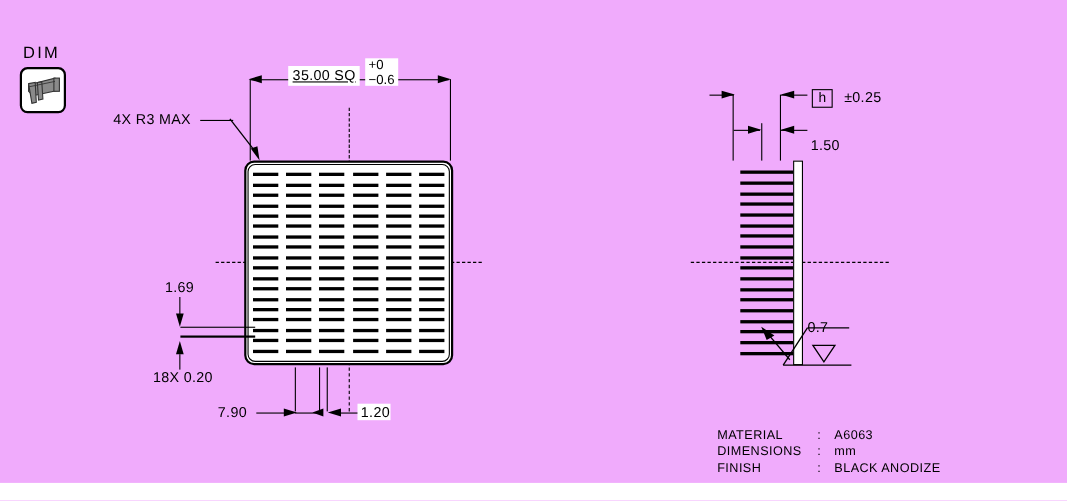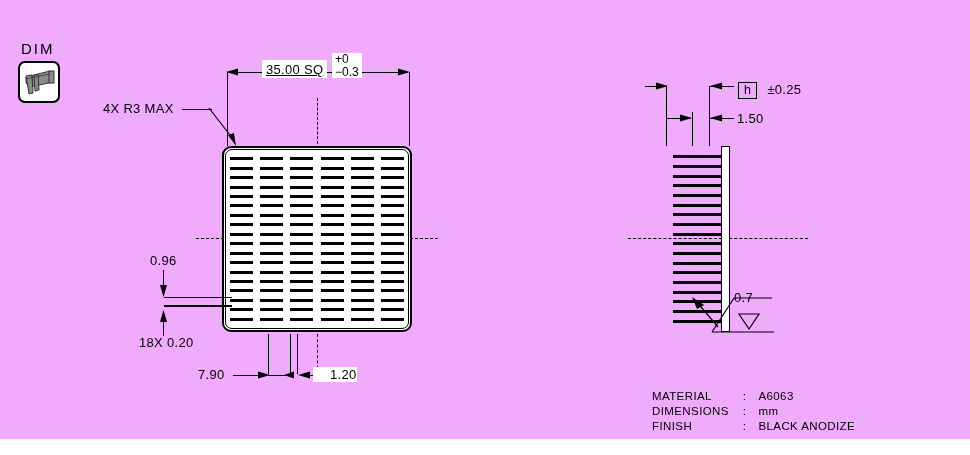--- a/index.html
+++ b/index.html
@@ -204,21 +204,21 @@
   <div class="abs ext-v" style="left:227px; top:72px; height:74px;"></div>
   <div class="abs ext-v" style="left:409px; top:72px; height:74px;"></div>
 
   <div class="abs" style="left:262px; top:60px; background:#fff; padding:0 4px;text-decoration:underline;">
     <span class="txt">35.00 SQ</span>
   </div>
 
   <div class="abs" style="left:332px; top:53px; background:#fff; padding:0 3px;">
     <div class="tol-stack">
       <div>+0</div>
-      <div>−0.3</div>
+      <div>−0.6</div>
     </div>
   </div>
 
   <div class="abs txt" style="left:103px; top:101px;">4X R3 MAX</div>
   <div class="abs ln-h" style="left:182px; top:109px; width:30px;"></div>
   <div class="abs" style="left:208px; top:106px;">
     <svg width="34" height="44" viewBox="0 0 34 44">
       <line x1="1" y1="2" x2="25" y2="33" stroke="#000" stroke-width="1.2"></line>
       <polygon points="28,40 20,29 26,27" fill="#000"></polygon>
     </svg>
@@ -339,21 +339,21 @@
         <div class="fin-seg" style="left: 158.83px; top: 162.33px; width: 23.17px;"></div>
         <div class="fin-seg" style="left: 8px; top: 171.78px; width: 23.17px;"></div>
         <div class="fin-seg" style="left: 38.17px; top: 171.78px; width: 23.17px;"></div>
         <div class="fin-seg" style="left: 68.33px; top: 171.78px; width: 23.17px;"></div>
         <div class="fin-seg" style="left: 98.5px; top: 171.78px; width: 23.17px;"></div>
         <div class="fin-seg" style="left: 128.67px; top: 171.78px; width: 23.17px;"></div>
         <div class="fin-seg" style="left: 158.83px; top: 171.78px; width: 23.17px;"></div>
       </div>
   </div>
 
-  <div class="abs txt" style="left:150px; top:253px;">0.96</div>
+  <div class="abs txt" style="left:150px; top:253px;">1.69</div>
 
   <div class="abs ext-v" style="left:163px; top:270px; height:18px;"></div>
   <div class="abs" style="left:158px; top:284px;">
     <svg width="11" height="13" viewBox="0 0 11 13">
         <polygon points="5.5,13 2,1 9,1" fill="#000"></polygon>
       </svg>
   </div>
 
   <div class="abs ext-h" style="left:164px; top:297px; width:68px;"></div>
 
@@ -385,21 +385,21 @@
         <polygon points="0,6 10,2.4 10,9.6" fill="#000"></polygon>
       </svg>
   </div>
 
   <div class="abs" style="left:298px; top:369px;">
     <svg width="14" height="12" viewBox="0 0 14 12">
         <polygon points="0,6 12,2.4 12,9.6" fill="#000"></polygon>
       </svg>
   </div>
   <div class="abs ln-h" style="left:310px; top:375px; width:26px;"></div>
-  <div class="abs txt" style="left:313px; top:367px; background:#fff; padding-left:17px;">1.20</div>
+  <div class="abs txt" style="left:325px; top:367px; background:#fff; padding-left:3px;">1.20</div>
 
   <div class="abs ln-h" style="left:645px; top:86px; width:22px;"></div>
   <div class="abs" style="left:654px; top:80px;">
     <svg width="14" height="12" viewBox="0 0 14 12">
         <polygon points="14,6 2,2.4 2,9.6" fill="#000"></polygon>
       </svg>
   </div>
   <div class="abs ext-v" style="left:666px; top:86px; height:60px;"></div>
 
   <div class="abs ext-v" style="left:709px; top:86px; height:60px;"></div>
@@ -420,21 +420,21 @@
         <polygon points="14,6 2,2.4 2,9.6" fill="#000"></polygon>
       </svg>
   </div>
   <div class="abs ext-v" style="left:692px; top:112px; height:34px;"></div>
   <div class="abs" style="left:710px; top:112px;">
     <svg width="14" height="12" viewBox="0 0 14 12">
         <polygon points="0,6 12,2.4 12,9.6" fill="#000"></polygon>
       </svg>
   </div>
   <div class="abs ln-h" style="left:710px; top:118px; width:24px;"></div>
-  <div class="abs txt" style="left:737px; top:111px;">1.50</div>
+  <div class="abs txt" style="left:737px; top:124px;">1.50</div>
 
   <div class="abs center-h" style="left:628px; top:238px; width:180px;"></div>
 
   <div class="abs" id="side-view">
     <div id="side-base"></div>
     <div id="side-fins">
         <div class="side-fin" style="top: 9.33px; width: 48px;"></div>
         <div class="side-fin" style="top: 19px; width: 48px;"></div>
         <div class="side-fin" style="top: 28.67px; width: 48px;"></div>
         <div class="side-fin" style="top: 38.33px; width: 48px;"></div>

